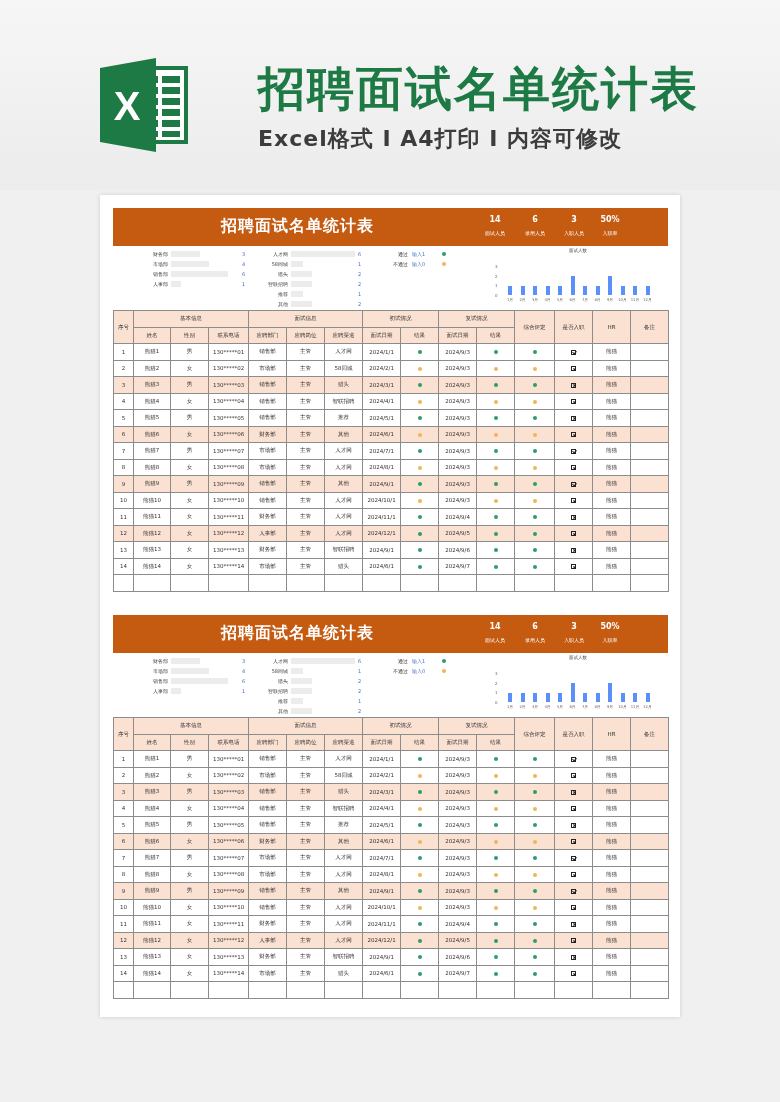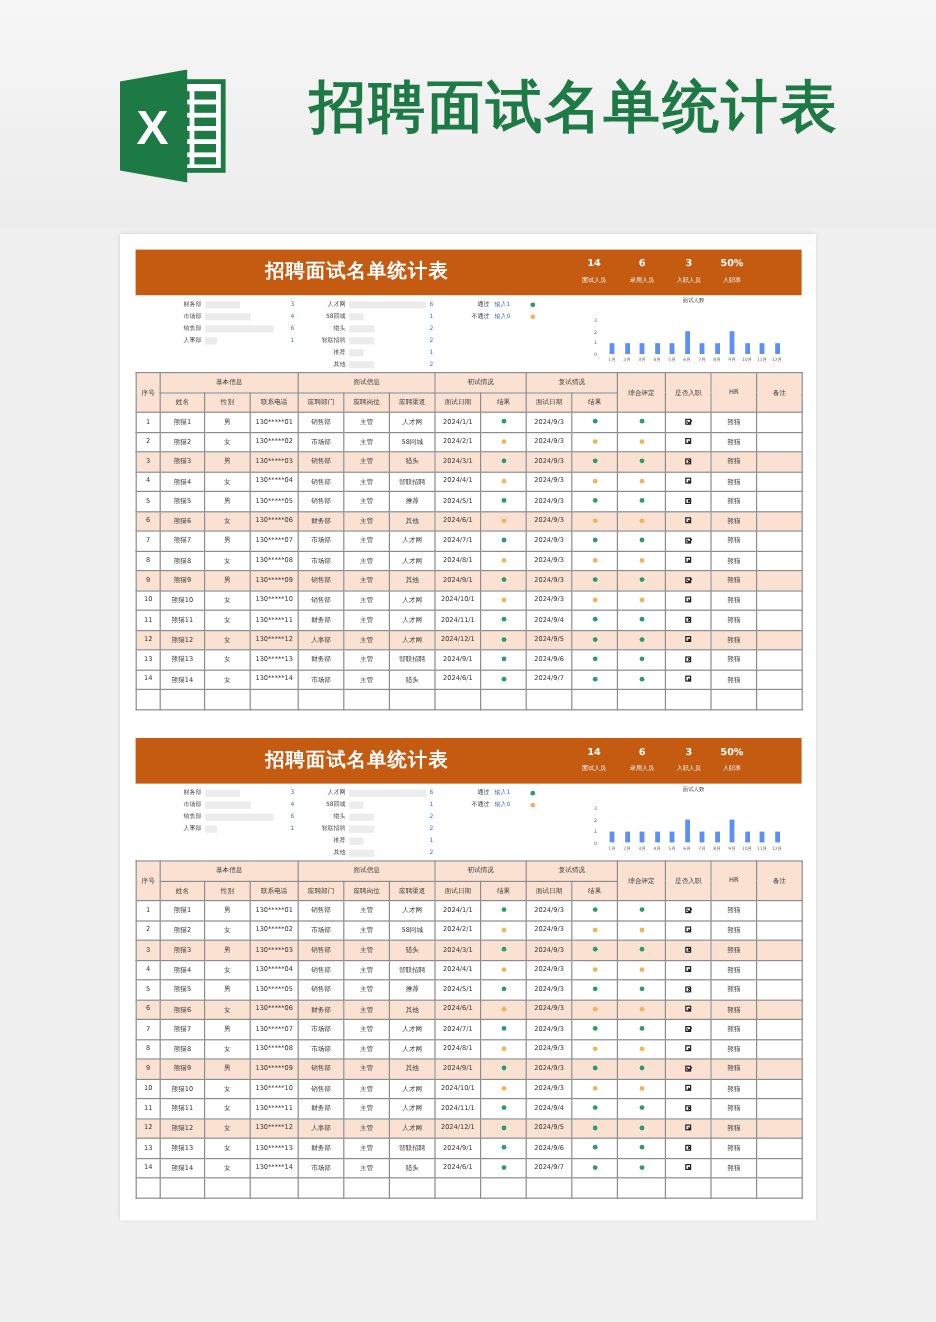--- a/index.html
+++ b/index.html
@@ -57,20 +57,21 @@
         <rect x="44" y="29" width="14" height="7"></rect>
       <rect x="44" y="40" width="14" height="7"></rect>
         <rect x="44" y="51" width="14" height="7"></rect>
       <rect x="44" y="62" width="14" height="7"></rect>
         <rect x="44" y="73" width="14" height="6"></rect>
     </g>
     <path d="M0 10 L56 0 L56 94 L0 84 Z" fill="#1e7a45"></path>
     <text x="27" y="62" text-anchor="middle" font-family="Liberation Sans, sans-serif" font-weight="bold" font-size="40" fill="#fff">X</text>
   </svg>
   <div class="big-title">招聘面试名单统计表</div>
+  <div class="sub-title">Excel格式 I A4打印 I 内容可修改</div>
 </div>
 
 <div class="paper"></div>
 
 <div class="sheet" id="sheet1" style="top:208px;">
   <div class="hdr">
     <div class="hdr-title">招聘面试名单统计表</div>
     <div class="kpi" style="left:357px">
         <span class="v">14</span>
         <span class="l">面试人员</span>

